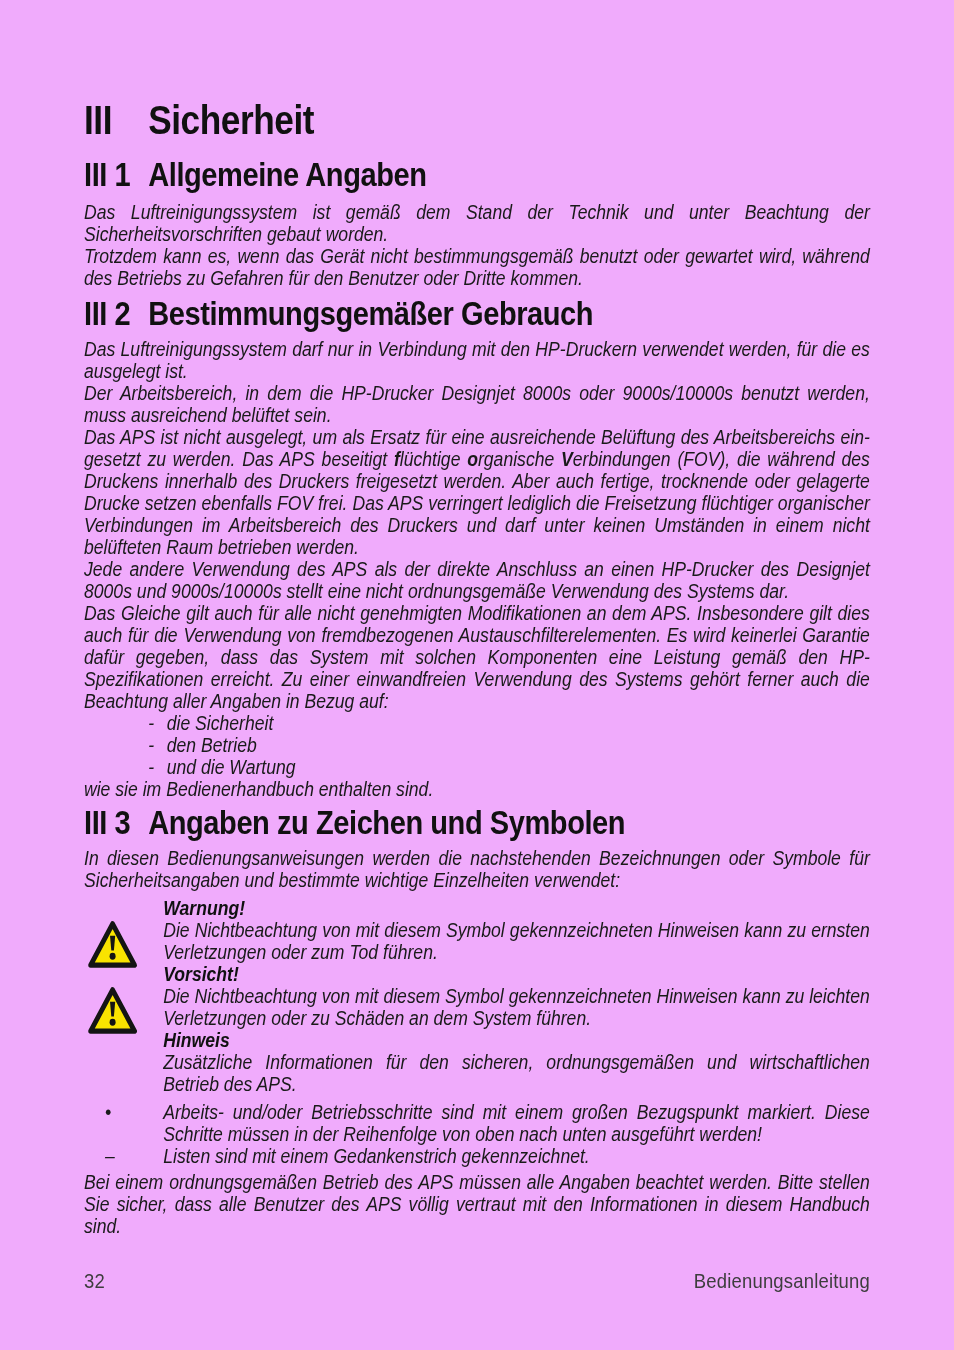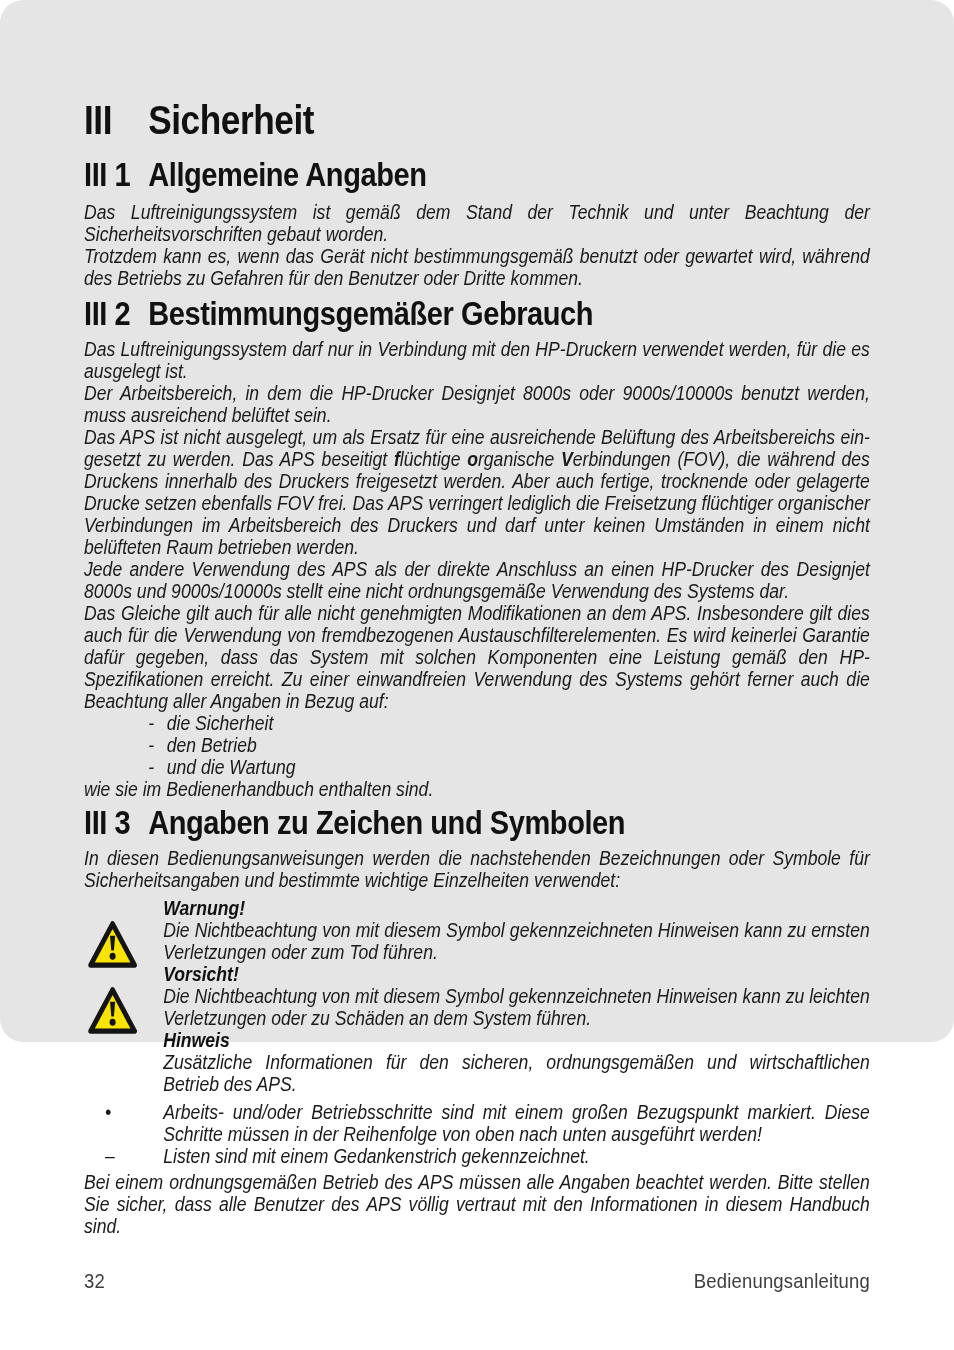--- a/index.html
+++ b/index.html
@@ -1,23 +1,22 @@
 <!DOCTYPE html>
 <html><head>
 <meta charset="utf-8">
 <style>
   * { margin: 0; padding: 0; box-sizing: border-box; }
   html, body { width: 954px; height: 1350px; background: #ffffff; overflow: hidden; }
   body { font-family: "Liberation Sans", sans-serif; color: #1a1a1a; }
 
   .page {
     position: relative;
-    width: 954px; height: 1042px;
-    background: #e5e5e5;
-    border-radius: 23px;
+    width: 954px; height: 1350px;
+    background: #f0abfc;
   }
 
   
   .content {
     position: absolute;
     left: 84px; top: 0;
     width: 893px; height: 1350px;
     transform: scaleX(0.88);
     transform-origin: 0 0;
     padding-top: 98px;

